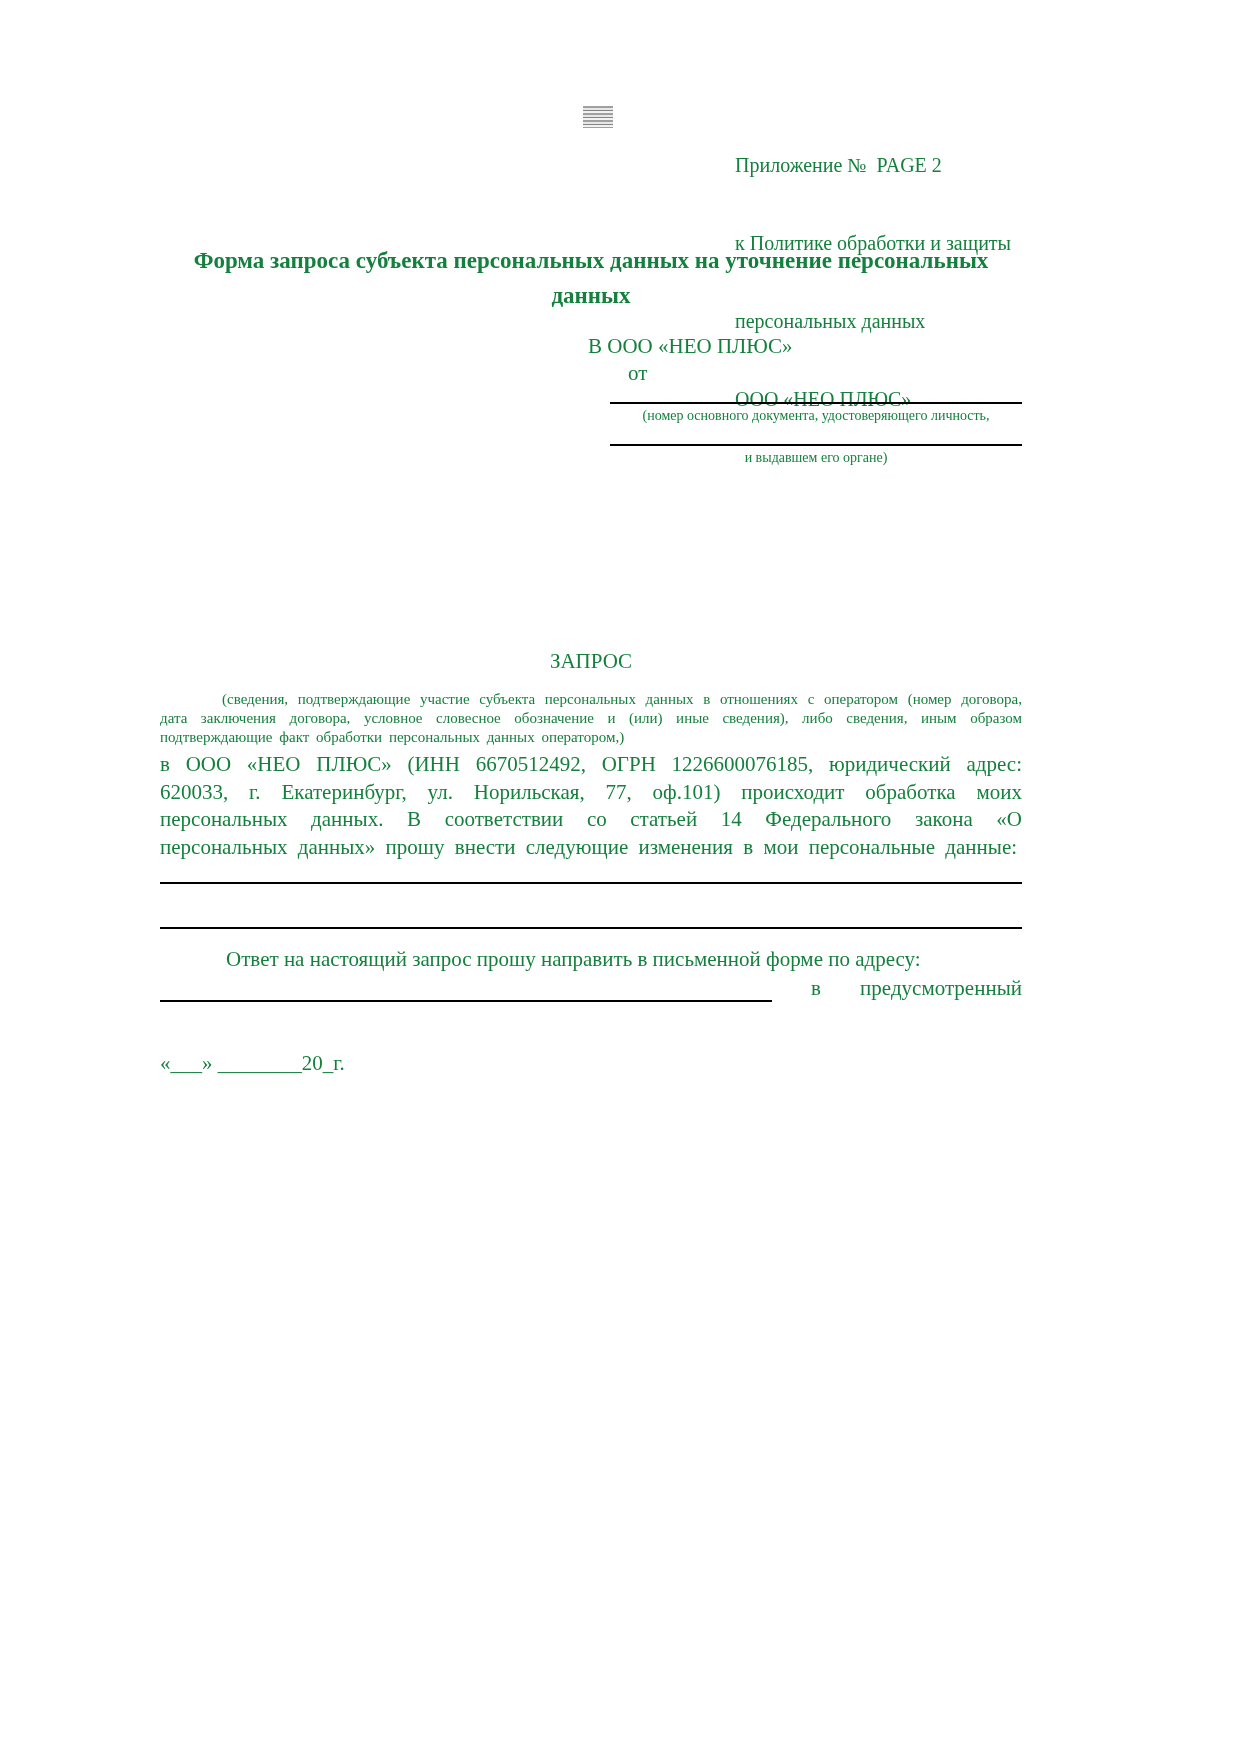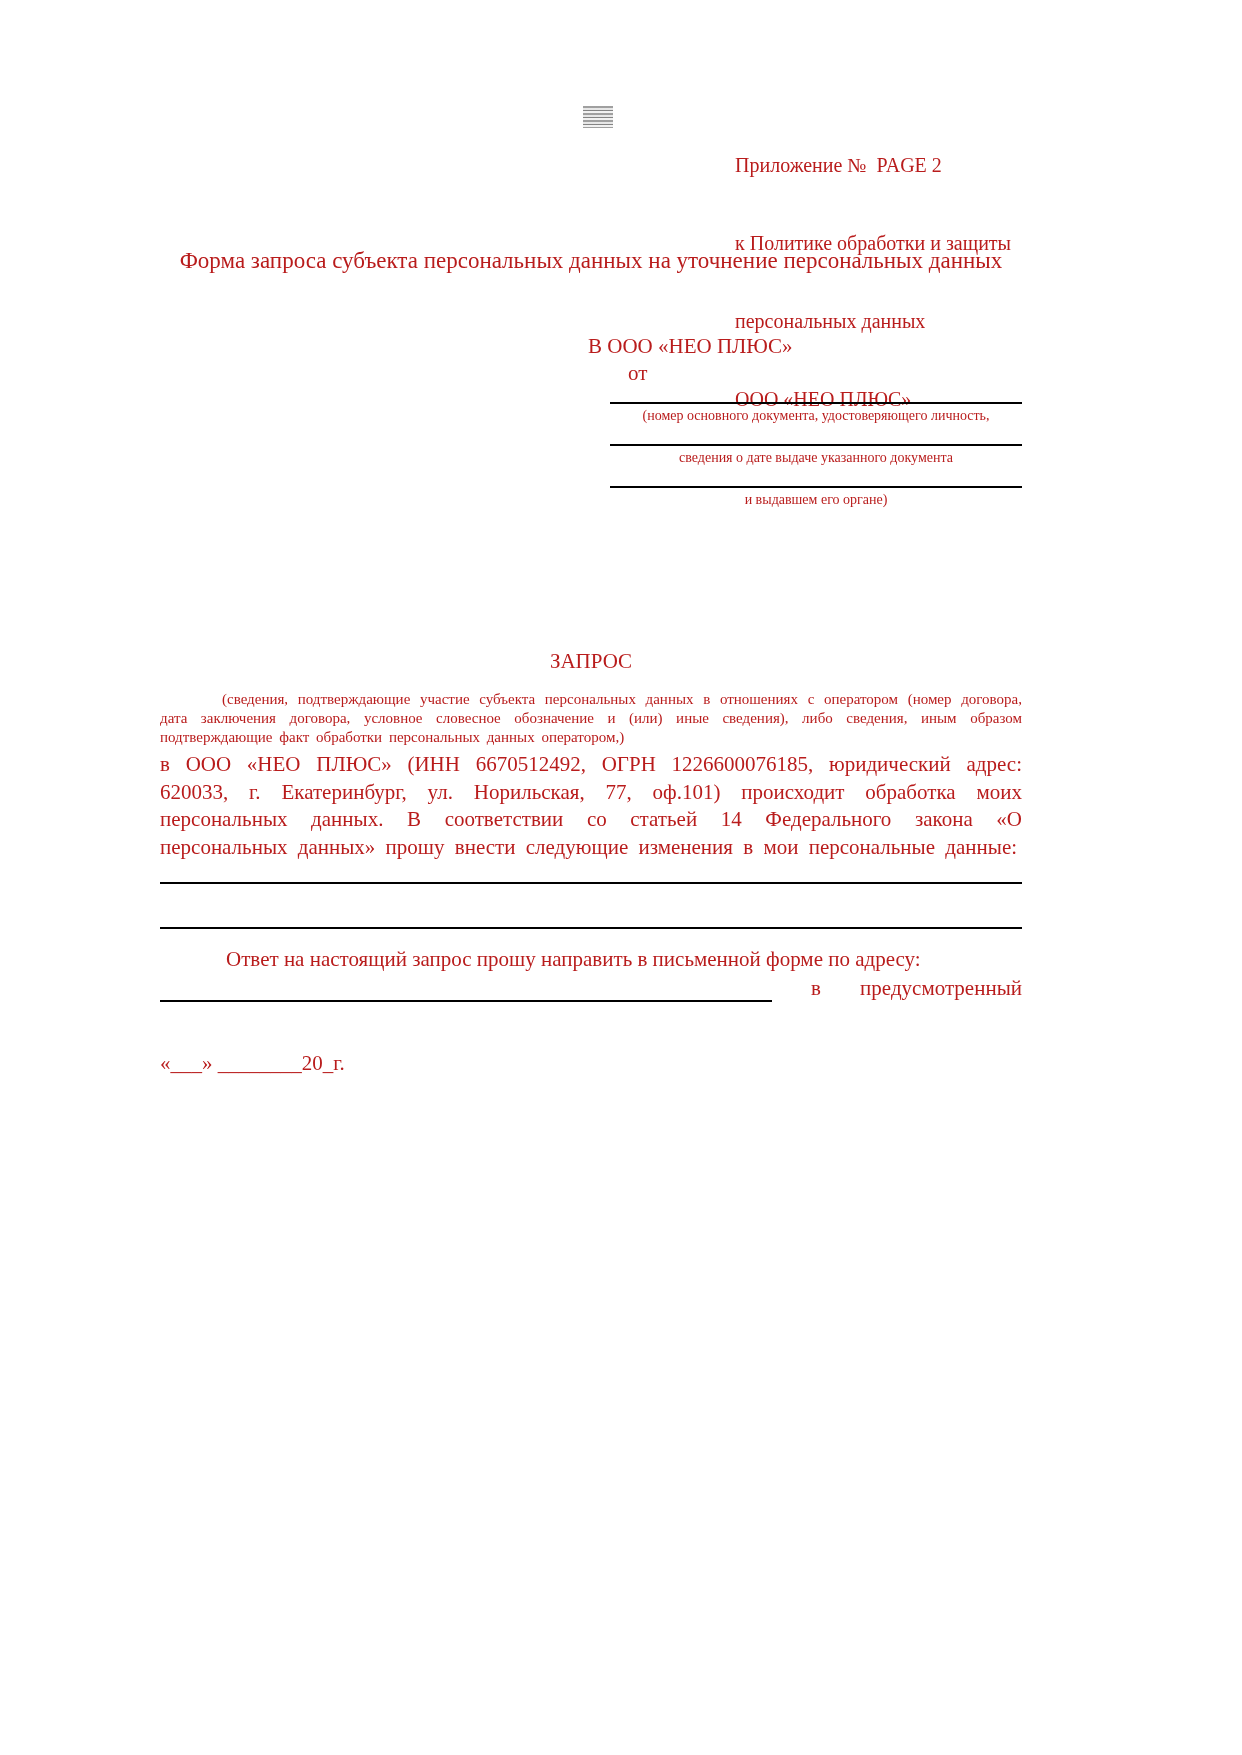--- a/index.html
+++ b/index.html
@@ -1,37 +1,37 @@
 <!DOCTYPE html>
 <html><head>
 <meta charset="utf-8">
 <style>
   * { margin:0; padding:0; box-sizing:border-box; }
   html,body { background:#ffffff; }
   .page {
     position:relative;
     width:1242px; height:1755px;
     background:#ffffff;
-    color:#b91c1c;
+    color:#15803d;
     font-family:"Liberation Serif","DejaVu Serif",serif;
     overflow:hidden;
   }
   
   .artifact {
     position:absolute; left:583px; top:106px; width:30px; height:22px;
     background:repeating-linear-gradient(180deg,#8f8f8f 0 2px,#e3e3e3 2px 4px,#6f6f6f 4px 5px,#efefef 5px 7px);
     opacity:.85;
   }
   .header-block {
     position:absolute; left:735px; top:100px; width:300px;
     font-size:20px; line-height:26px; white-space:pre-wrap;
   }
   .title {
     position:absolute; top:243px; left:160px; width:862px;
-    text-align:center; font-weight:normal; font-size:23px; line-height:35px;
+    text-align:center; font-weight:bold; font-size:23px; line-height:35px;
   }
   .addressee { position:absolute; top:333px; left:588px; width:434px; font-size:21px; line-height:26px; }
   .addressee .from { margin-left:40px; margin-top:1px; margin-bottom:2px; }
   .addressee .fields { margin-left:22px; }
   .field { margin-bottom:6px; }
   .fill-line { border-bottom:2px solid #000; }
   .field .line { height:16px; }
   .field .caption { text-align:center; font-size:14px; line-height:17px; padding-top:3px; }
   .field .caption.fio { font-size:15px; }
 
@@ -75,24 +75,20 @@
   <div class="addressee">
     <div class="to">В ООО «НЕО ПЛЮС»</div>
     <div class="from">от</div>
     <div class="fields">
       <div class="field">
         <div class="line fill-line"></div>
         <div class="caption">(номер основного документа, удостоверяющего личность,</div>
       </div>
       <div class="field">
         <div class="line fill-line"></div>
-        <div class="caption">сведения о дате выдаче указанного документа</div>
-      </div>
-      <div class="field">
-        <div class="line fill-line"></div>
         <div class="caption">и выдавшем его органе)</div>
       </div>
     </div>
   </div>
 
   <div class="main">
     <div class="zapros">ЗАПРОС</div>
 
 
     <div class="footnote">(сведения, подтверждающие участие субъекта персональных данных в отношениях с оператором (номер договора, дата заключения договора, условное словесное обозначение и (или) иные сведения), либо сведения, иным образом подтверждающие факт обработки персональных данных оператором,)</div>

